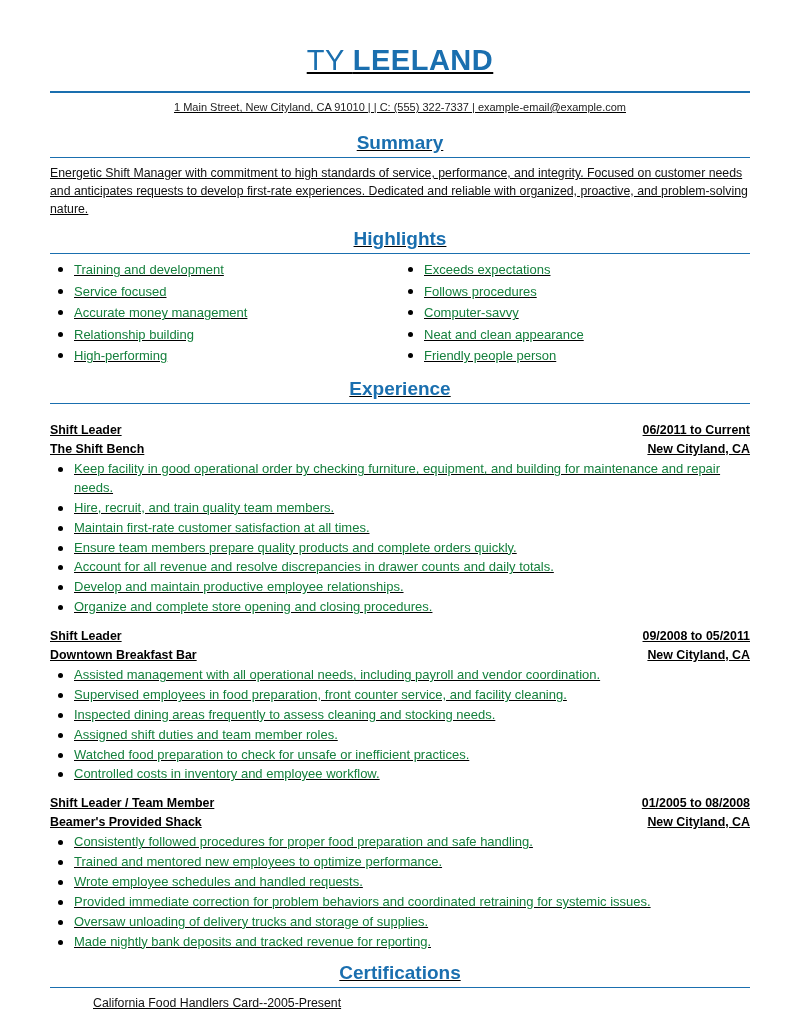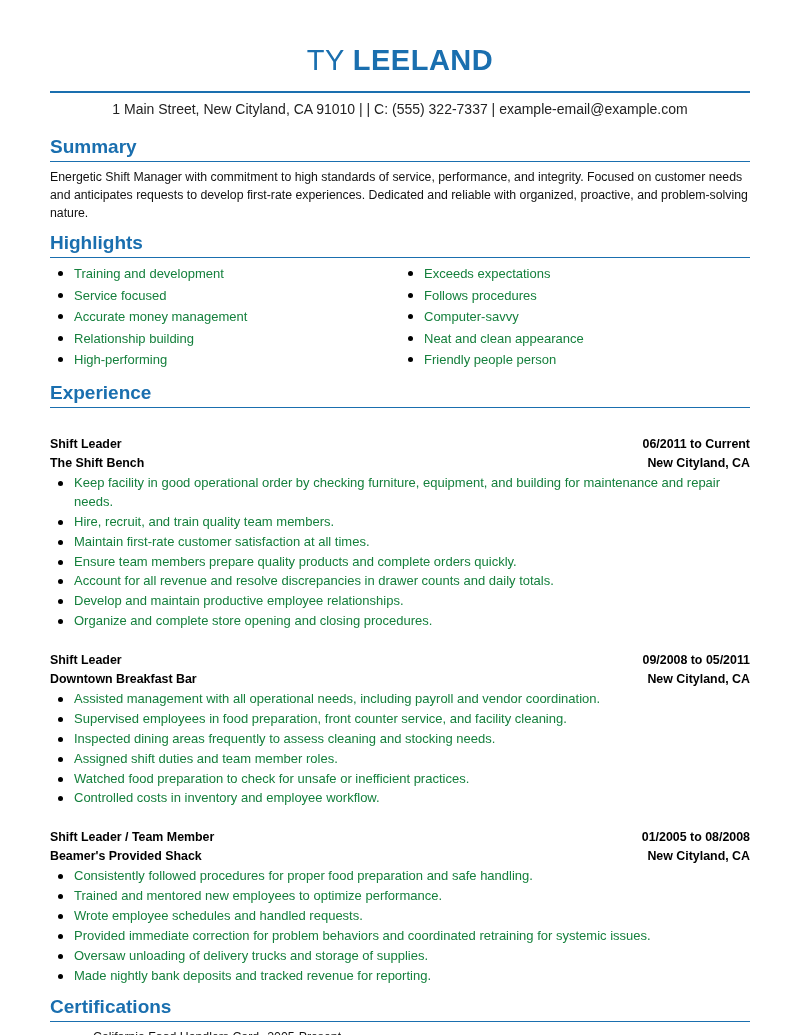--- a/index.html
+++ b/index.html
@@ -12,20 +12,21 @@
     background: #ffffff;
     font-family: "Liberation Sans", sans-serif;
     color: #000000;
   }
   .page {
     width: 800px;
     height: 838px;
     box-sizing: border-box;
     padding: 28px 50px 12px 50px;
     position: relative;
+    text-decoration: underline;
   }
 
   
   .name {
     text-align: center;
     color: #1a6faf;
     font-size: 29px;
     font-weight: bold;
     letter-spacing: 0.5px;
     margin: 16px 0 14px 0;
@@ -38,27 +39,28 @@
     border-top: 2px solid #1a6faf;
     margin: 0;
   }
   .rule-thin {
     border: 0;
     border-top: 1px solid #1a6faf;
     margin: 0;
   }
   .contact {
     text-align: center;
-    font-size: 14px;
+    font-size: 11px;
     color: #222;
     padding: 8px 0 9px 0;
   }
 
   
   .section-title {
+    text-align: center;
     color: #1a6faf;
     font-size: 19px;
     font-weight: bold;
     margin: 10px 0 3px 0;
   }
   .section-body {
     padding-top: 7px;
   }
 
   .summary-text {
@@ -95,21 +97,21 @@
     left: 8px;
     top: 7px;
     width: 5px;
     height: 5px;
     background: #000;
     border-radius: 50%;
   }
 
   
   .job {
-    margin-top: 20px;
+    margin-top: 10px;
     margin-bottom: 10px;
   }
   .job-row {
     display: flex;
     justify-content: space-between;
     font-size: 12.4px;
     font-weight: bold;
     color: #000;
     line-height: 1.5;
   }

